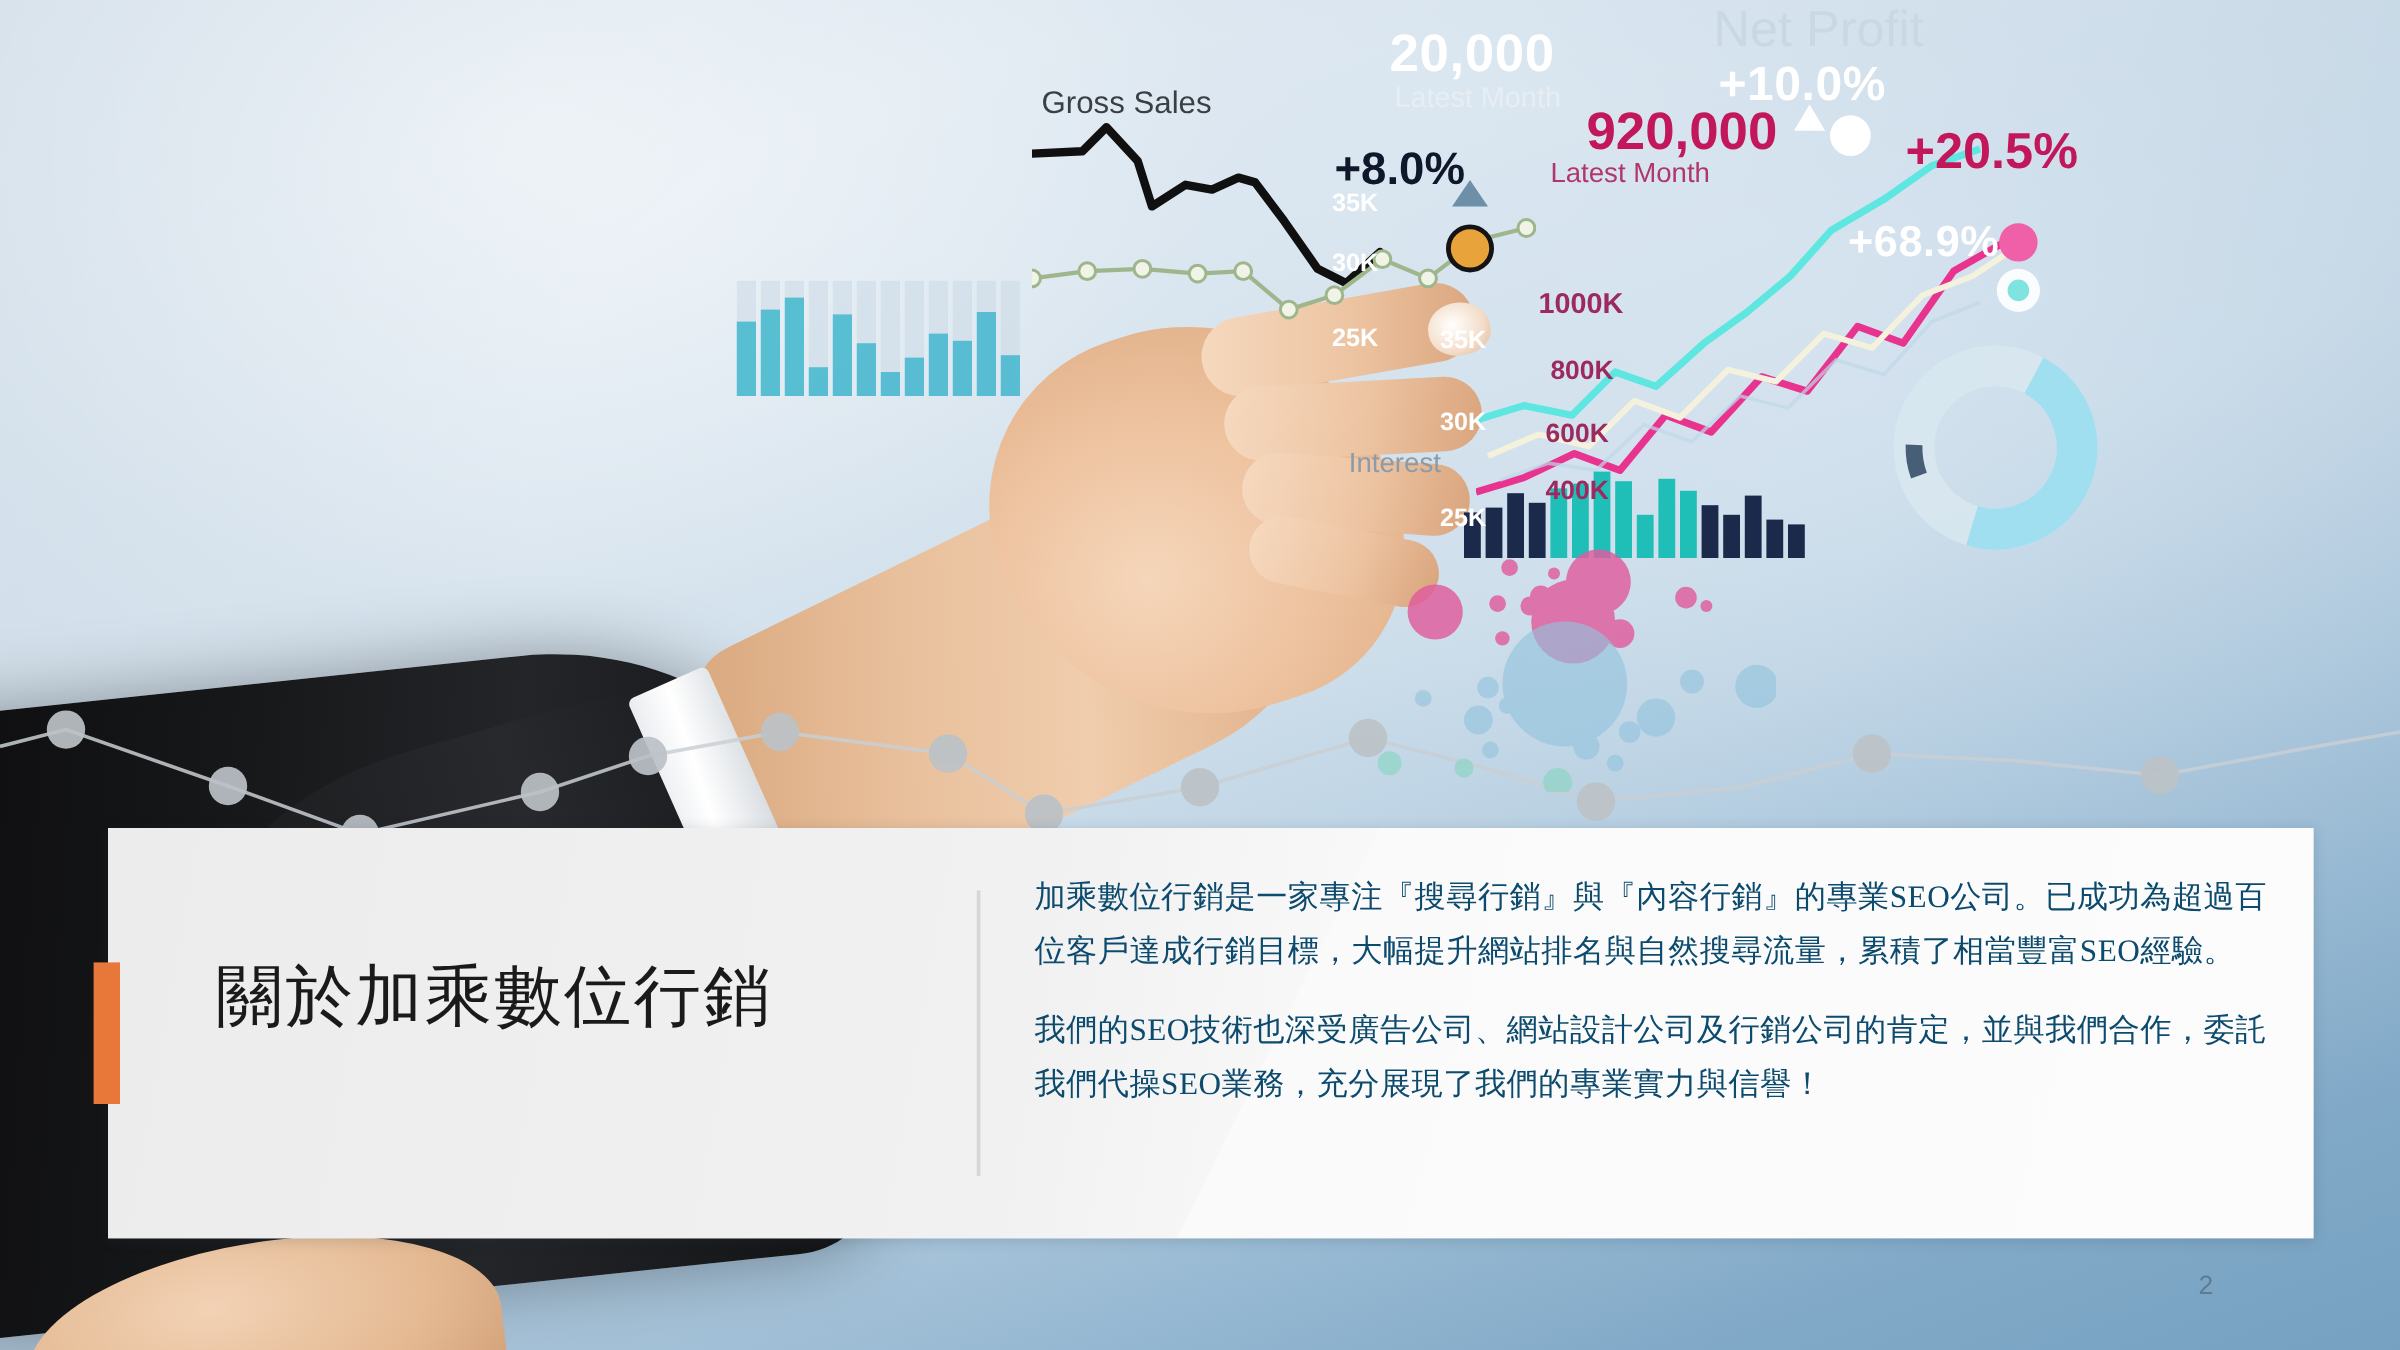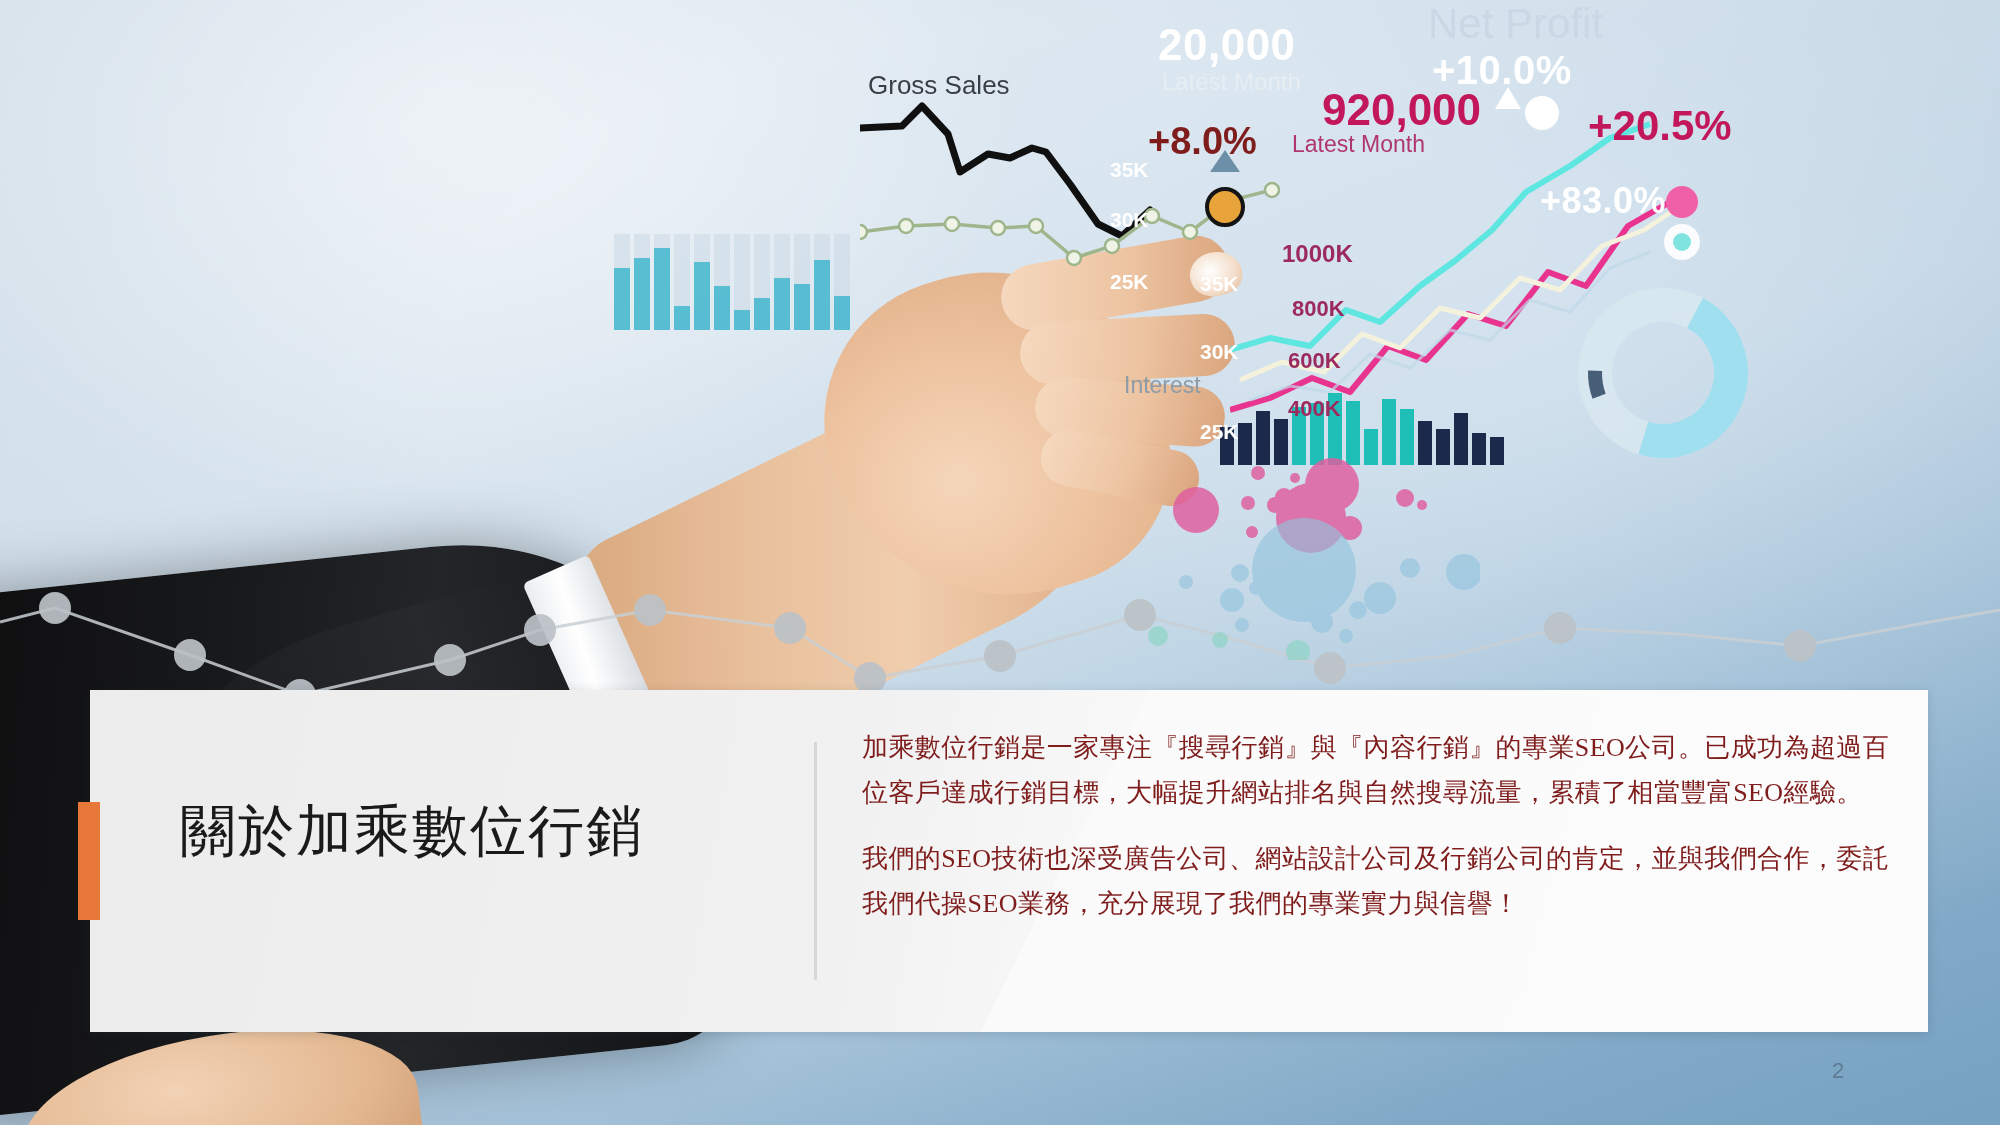--- a/index.html
+++ b/index.html
@@ -111,21 +111,21 @@
     position:absolute;left:180px;top:796px;width:580px;
     font-size:56px;line-height:1.25;color:#1A1A1A;letter-spacing:2px;
     font-family:"Liberation Serif","DejaVu Serif",serif;
   }
   .divider{
     position:absolute;left:814px;top:742px;width:3px;height:238px;
     background:#D7D7D7;
   }
   .body{
     position:absolute;left:862px;top:726px;width:1040px;
-    color:#7f1d1d;font-size:26px;line-height:1.72;letter-spacing:.4px;
+    color:#0c4a6e;font-size:26px;line-height:1.72;letter-spacing:.4px;
     font-family:"Liberation Serif","DejaVu Serif",serif;
   }
   .body p{margin:0 0 22px 0;}
   .body p:last-child{margin-bottom:0;}
   .pagenum{
     position:absolute;left:1832px;top:1058px;
     color:#5E7B92;font-size:22px;
     font-family:"Liberation Sans","DejaVu Sans",sans-serif;
   }
 </style>
@@ -305,29 +305,29 @@
   <svg class="ov" style="left:1568px;top:278px;" width="190" height="190" viewBox="0 0 190 190">
     <circle cx="95" cy="95" r="68" fill="none" stroke="#D8E7F0" stroke-width="34" opacity=".85"></circle>
     <circle cx="95" cy="95" r="68" fill="none" stroke="#9ADEEE" stroke-width="34" stroke-dasharray="200 228" transform="rotate(-62 95 95)" opacity=".9"></circle>
     <circle cx="95" cy="95" r="68" fill="none" stroke="#2E4660" stroke-width="14" stroke-dasharray="26 402" transform="rotate(160 95 95)" opacity=".85"></circle>
   </svg>
 
   <div class="lbl dark-lbl" style="left:868px;top:70px;font-size:26px;">Gross Sales</div>
 
   <div class="lbl big-white" style="left:1158px;top:20px;font-size:44px;">20,000</div>
   <div class="lbl sub-white" style="left:1162px;top:68px;font-size:24px;">Latest Month</div>
-  <div class="lbl" style="left:1148px;top:120px;font-size:38px;color:#7f1d1d;font-weight:700;">+8.0%</div>
+  <div class="lbl" style="left:1112px;top:120px;font-size:38px;color:#0f172a;font-weight:700;">+8.0%</div>
 
   <div class="lbl ghost" style="left:1428px;top:0px;font-size:42px;">Net Profit</div>
   <div class="lbl big-white" style="left:1432px;top:48px;font-size:40px;">+10.0%</div>
 
   <div class="lbl big-mag" style="left:1290px;top:85px;font-size:44px;margin-left:32px;">920,000</div>
   <div class="lbl sub-mag" style="left:1292px;top:131px;font-size:23px;">Latest Month</div>
   <div class="lbl big-mag" style="left:1588px;top:102px;font-size:42px;">+20.5%</div>
-  <div class="lbl big-white" style="left:1540px;top:180px;font-size:36px;">+83.0%</div>
+  <div class="lbl big-white" style="left:1540px;top:180px;font-size:36px;">+68.9%</div>
 
   <div class="lbl" style="left:1124px;top:372px;font-size:23px;color:#8B9BA8;">Interest</div>
 
   <div class="lbl k-white" style="left:1110px;top:158px;font-size:21px;">35K</div>
   <div class="lbl k-white" style="left:1110px;top:208px;font-size:21px;">30K</div>
   <div class="lbl k-white" style="left:1110px;top:270px;font-size:21px;">25K</div>
 
   <div class="lbl k-white" style="left:1200px;top:272px;font-size:21px;">35K</div>
   <div class="lbl k-white" style="left:1200px;top:340px;font-size:21px;">30K</div>
   <div class="lbl k-white" style="left:1200px;top:420px;font-size:21px;">25K</div>

